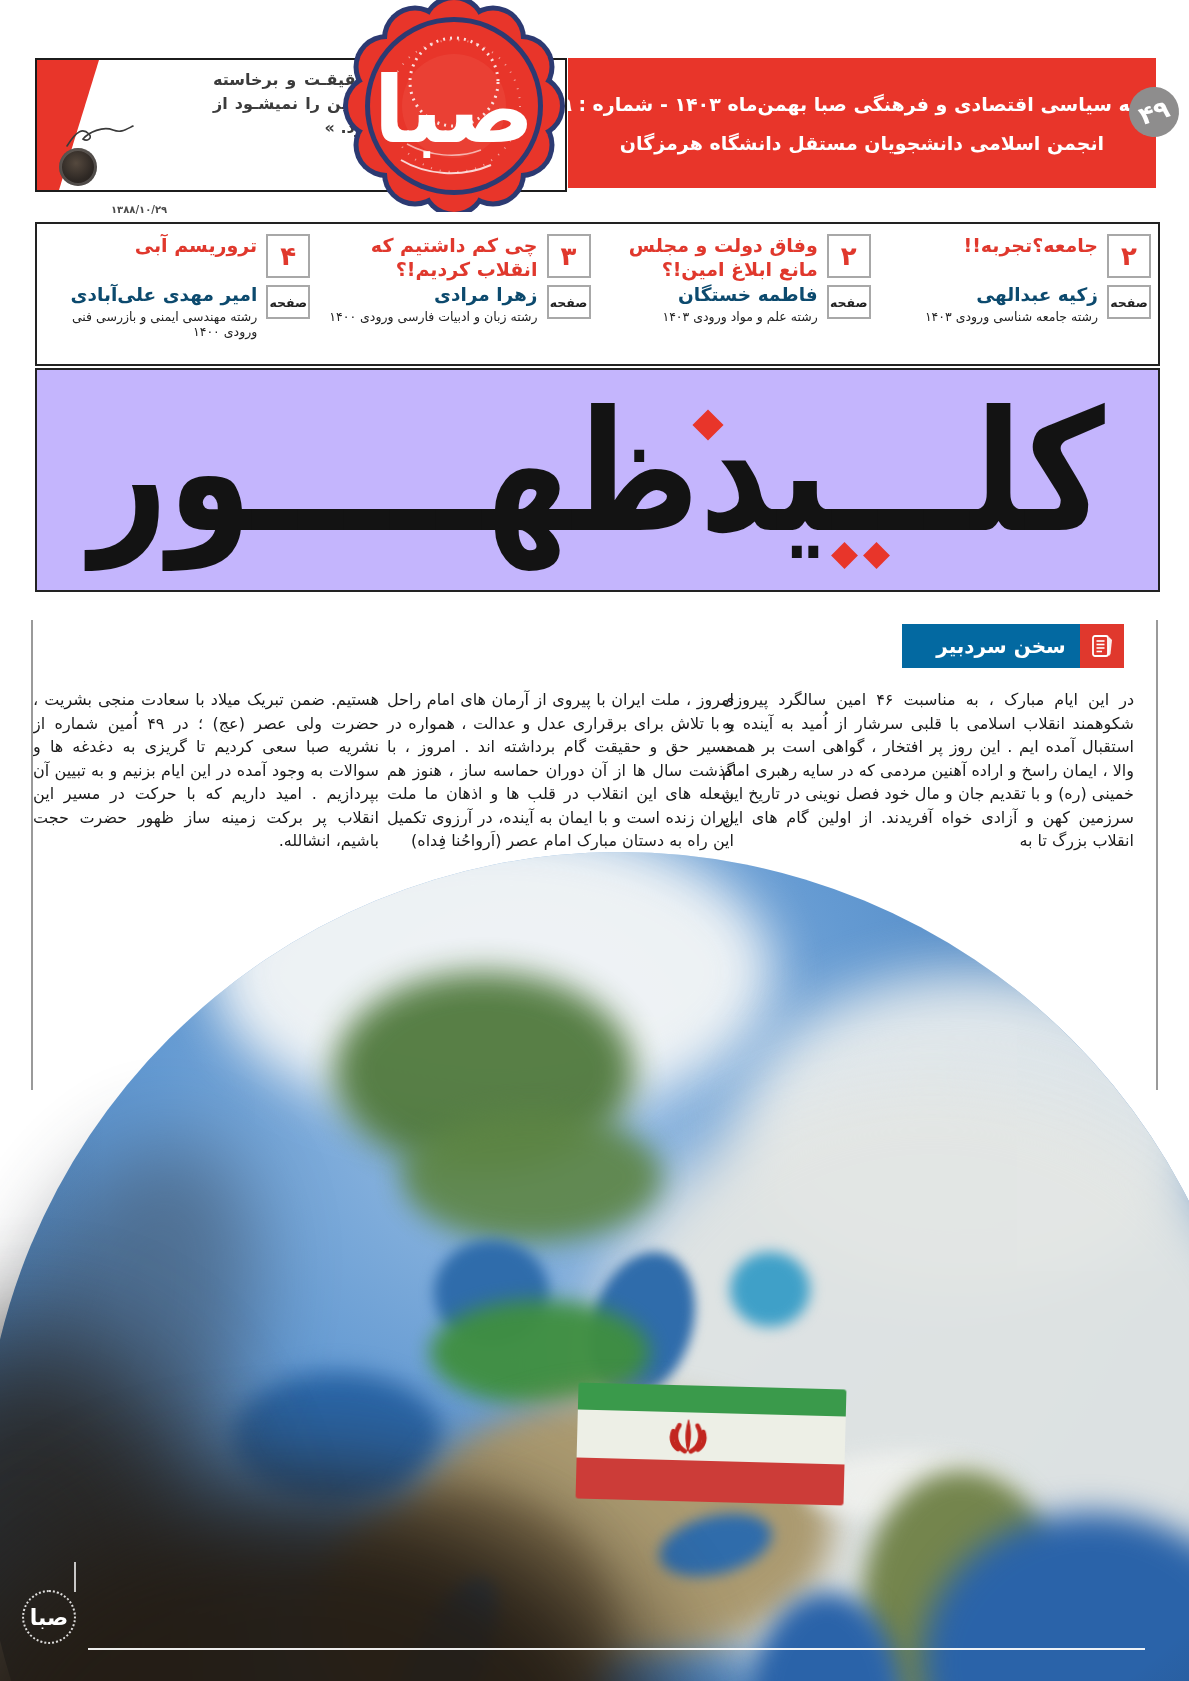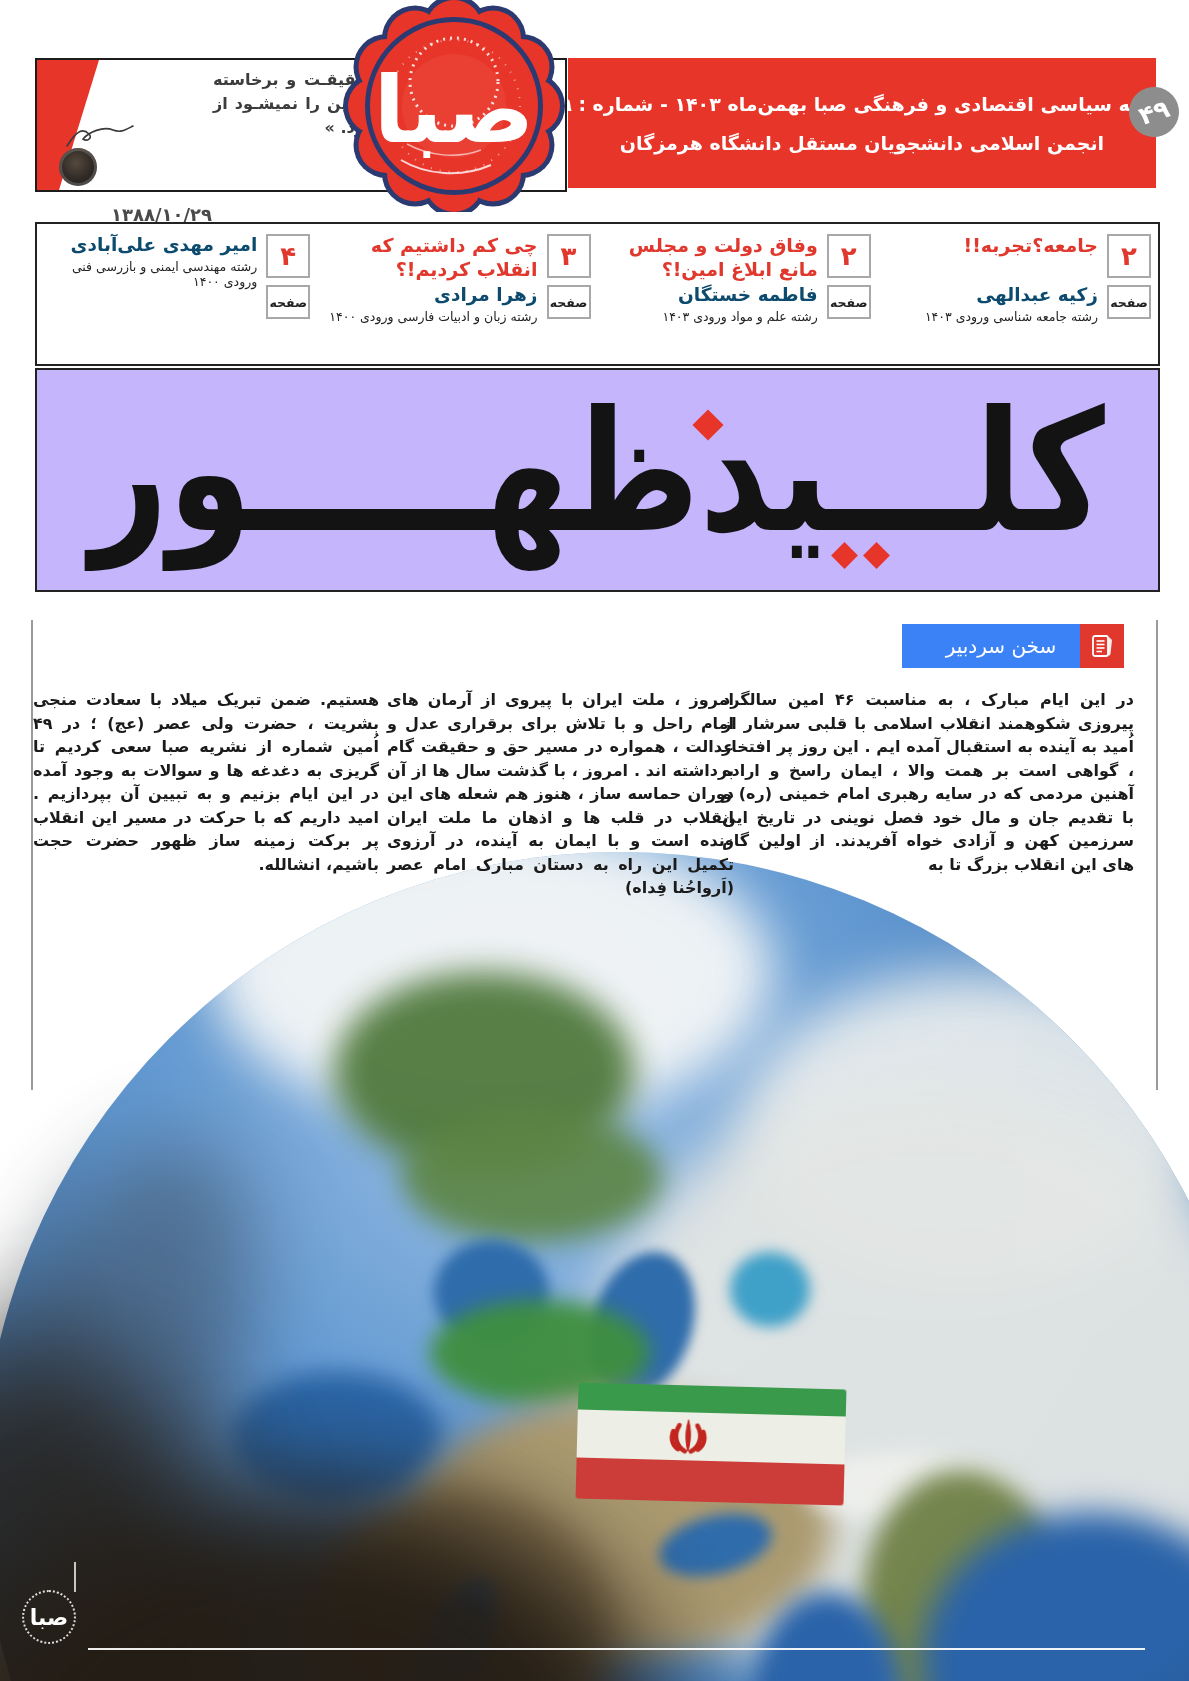--- a/index.html
+++ b/index.html
@@ -6,21 +6,21 @@
   body{width:1189px;height:1681px;background:#ffffff;font-family:"DejaVu Sans",sans-serif;overflow:hidden;}
   #page{position:relative;width:1189px;height:1681px;background:#fff;overflow:hidden;}
   .abs{position:absolute;}
 
   
   .quote-box{left:35px;top:58px;width:528px;height:130px;border:2px solid #1c1c1c;background:#fff;z-index:3;}
   .quote-red{position:absolute;left:0;top:0;width:120px;height:130px;background:#e8352a;
              clip-path:polygon(0 0,62px 0,22px 100%,0 100%);}
   .quote-text{position:absolute;right:12px;top:8px;width:340px;direction:rtl;text-align:justify;text-align-last:right;
               font-size:16px;font-weight:bold;color:#3c3c3c;line-height:24px;}
-  .quote-date{position:absolute;left:74px;top:144px;font-size:18px;font-weight:bold;color:#4a4a4a;letter-spacing:1px;}
+  .quote-date{position:absolute;left:74px;top:144px;font-size:10px;font-weight:bold;color:#4a4a4a;letter-spacing:1px;}
   .stamp{position:absolute;left:22px;top:88px;width:38px;height:38px;border-radius:50%;
          background:radial-gradient(circle at 45% 40%,#55493e 0%,#2e2824 55%,#1f1b18 100%);
          box-shadow:inset 0 0 0 3px rgba(255,255,255,.18);}
   .sig{position:absolute;left:26px;top:62px;width:74px;height:32px;}
 
   .banner{left:568px;top:58px;width:588px;height:130px;background:#e8352a;z-index:2;
           display:flex;flex-direction:column;justify-content:center;align-items:center;gap:17px;direction:rtl;}
   .banner-l1,.banner-l2{color:#fff;font-size:19px;font-weight:bold;white-space:nowrap;}
 
   .badge{left:1129px;top:87px;width:50px;height:50px;border-radius:50%;background:#8e8d8d;z-index:6;
@@ -49,23 +49,23 @@
                  font-size:135px;line-height:212px;font-weight:bold;color:#131313;
                  transform:scaleY(1.24);transform-origin:50% 55%;}
   .diamond{position:absolute;background:#e8352a;transform:rotate(45deg);}
   .d1{left:660px;top:44px;width:22px;height:22px;}
   .d2{left:798px;top:176px;width:19px;height:19px;}
   .d3{left:830px;top:176px;width:19px;height:19px;}
 
   
   .editor-bar{left:902px;top:624px;width:222px;height:44px;display:flex;direction:rtl;z-index:4;}
   .editor-icon{width:44px;height:44px;background:#e0382d;flex:none;display:flex;align-items:center;justify-content:center;}
-  .editor-label{flex:1;background:#3b82f6;color:#fff;font-size:20px;font-weight:normal;
+  .editor-label{flex:1;background:#0369a1;color:#fff;font-size:20px;font-weight:bold;
                 display:flex;align-items:center;justify-content:center;direction:rtl;padding-left:20px;}
-  .col{position:absolute;top:688px;direction:rtl;text-align:justify;color:#1b1b1b;font-size:16px;font-weight:bold;
+  .col{position:absolute;top:688px;direction:rtl;text-align:justify;color:#1b1b1b;font-size:16px;font-weight:normal;
        line-height:23.5px;z-index:4;}
   .col-right{left:722px;width:412px;}
   .col-mid{left:387px;width:347px;}
   .col-left{left:33px;width:346px;}
   .vline{position:absolute;top:620px;width:1.5px;height:470px;background:#9a9a9a;z-index:4;}
   .vl{left:31px;} .vr{left:1156px;}
 
   
   .photo{left:0;top:782px;width:1189px;height:899px;overflow:hidden;z-index:1;}
   .globe{position:absolute;left:-18px;top:70px;width:1276px;height:1276px;border-radius:50%;overflow:hidden;
@@ -264,20 +264,21 @@
         <div class="toc-major">رشته زبان و ادبیات فارسی ورودی ۱۴۰۰</div>
       </div>
     </div>
 
     <div class="toc-item">
       <div class="toc-boxes">
         <div class="num-box">۴</div>
         <div class="page-box">صفحه</div>
       </div>
       <div class="toc-text">
+        <div class="toc-title">تروریسم آبی</div>
         <div class="toc-author">امیر مهدی علی‌آبادی</div>
         <div class="toc-major">رشته مهندسی ایمنی و بازرسی فنی ورودی ۱۴۰۰</div>
       </div>
     </div>
 
   </div>
 
   <div class="abs headline-box">
     <div class="headline-text">کلـــیدظهـــــور</div>
     <div class="diamond d1"></div>

